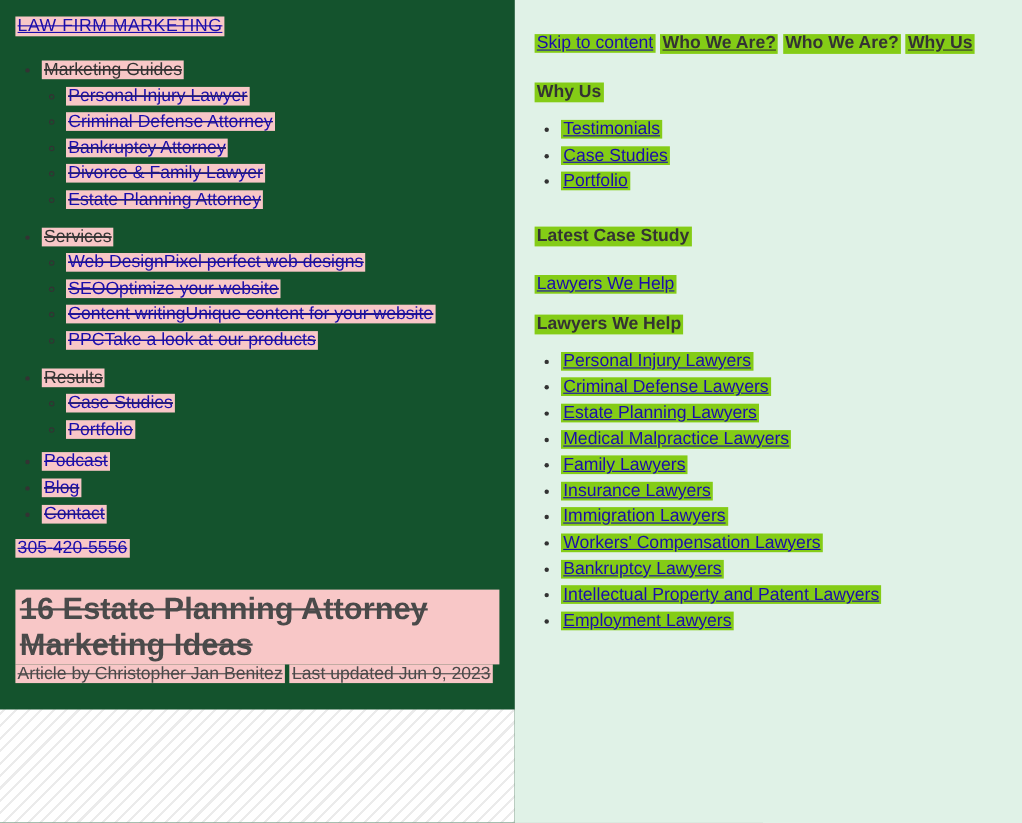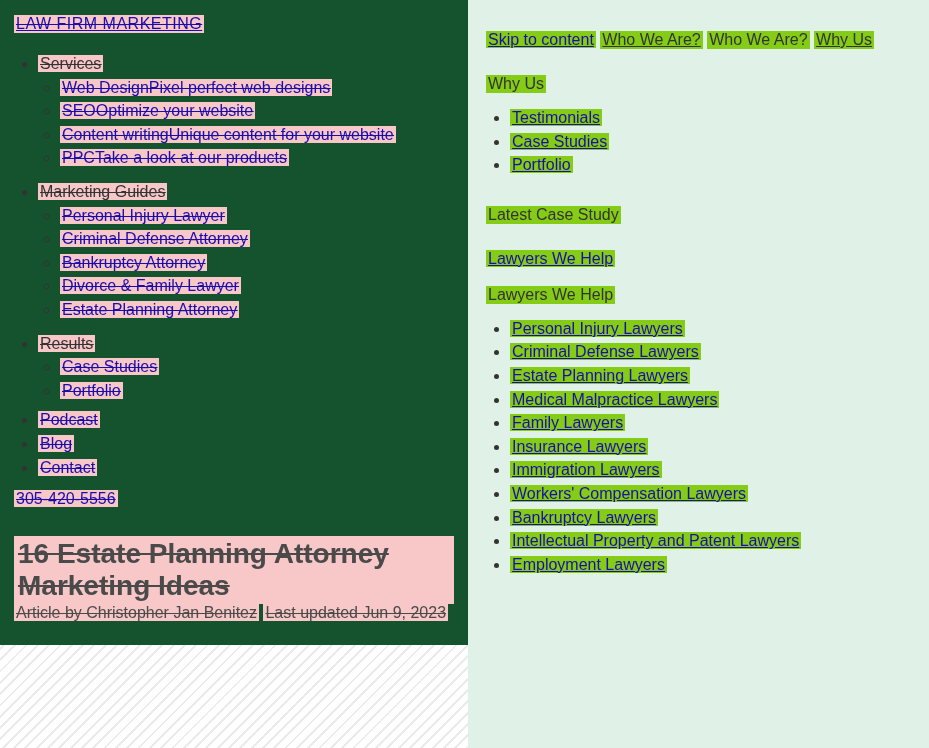--- a/index.html
+++ b/index.html
@@ -40,50 +40,50 @@
     .brand { font-weight: 400; letter-spacing: 0.5px; margin-bottom: 18px; text-decoration: line-through underline; color: #1a0dab; display:inline-block; background:#f8c7c7; padding:0 2px;}
     .left .hilite { background:#f8c7c7; padding:0 2px; display:inline; }
     .right .hilite { background:#84cc16; padding:0 2px; display:inline; }
     ul.outer { list-style: disc; padding-left: 24px; margin-bottom: 12px; }
     ul.inner { list-style: circle; padding-left: 22px; margin-top: 2px; margin-bottom: 8px; }
     li { margin: 2px 0; line-height: 1.35; }
     .dark { color: #333; }
     .phone { margin-top: 28px; display: inline-block; text-align: right; }
     .title { font-size: 28px; font-weight: 700; color:#4a4a4a; margin-top: 28px; line-height: 1.15; background:#f8c7c7; padding:2px 4px;}
     .meta { margin-top: 20px; color:#4a4a4a; }
-    .block-label { margin: 18px 0 8px; color:#333; }
+    .block-label { margin: 18px 0 8px; color:#333;font-weight:bold; }
     .top-link { display:block; margin-bottom: 18px; }
   </style>
 </head>
 <body>
 
 <div class="left">
   <a href="#" class="brand">LAW FIRM MARKETING</a>
 
   <ul class="outer">
     <li>
-      <span class="dark hilite">Services</span>
-      <ul class="inner">
-        <li><a href="#" class="hilite"><span>Web Design</span><span>Pixel perfect web designs</span></a></li>
-        <li><a href="#" class="hilite"><span>SEO</span><span>Optimize your website</span></a></li>
-        <li><a href="#" class="hilite"><span>Content writing</span><span>Unique content for your website</span></a></li>
-        <li><a href="#" class="hilite"><span>PPC</span><span>Take a look at our products</span></a></li>
-      </ul>
-    </li>
-  </ul>
-
-  <ul class="outer">
-    <li>
       <span class="dark hilite">Marketing Guides</span>
       <ul class="inner">
         <li><a href="#" class="hilite">Personal Injury Lawyer</a></li>
         <li><a href="#" class="hilite">Criminal Defense Attorney</a></li>
         <li><a href="#" class="hilite">Bankruptcy Attorney</a></li>
         <li><a href="#" class="hilite">Divorce &amp; Family Lawyer</a></li>
         <li><a href="#" class="hilite">Estate Planning Attorney</a></li>
+      </ul>
+    </li>
+  </ul>
+
+  <ul class="outer">
+    <li>
+      <span class="dark hilite">Services</span>
+      <ul class="inner">
+        <li><a href="#" class="hilite"><span>Web Design</span><span>Pixel perfect web designs</span></a></li>
+        <li><a href="#" class="hilite"><span>SEO</span><span>Optimize your website</span></a></li>
+        <li><a href="#" class="hilite"><span>Content writing</span><span>Unique content for your website</span></a></li>
+        <li><a href="#" class="hilite"><span>PPC</span><span>Take a look at our products</span></a></li>
       </ul>
     </li>
   </ul>
 
   <ul class="outer">
     <li>
       <span class="dark hilite">Results</span>
       <ul class="inner">
         <li><a href="#" class="hilite">Case Studies</a></li>
         <li><a href="#" class="hilite">Portfolio</a></li>

